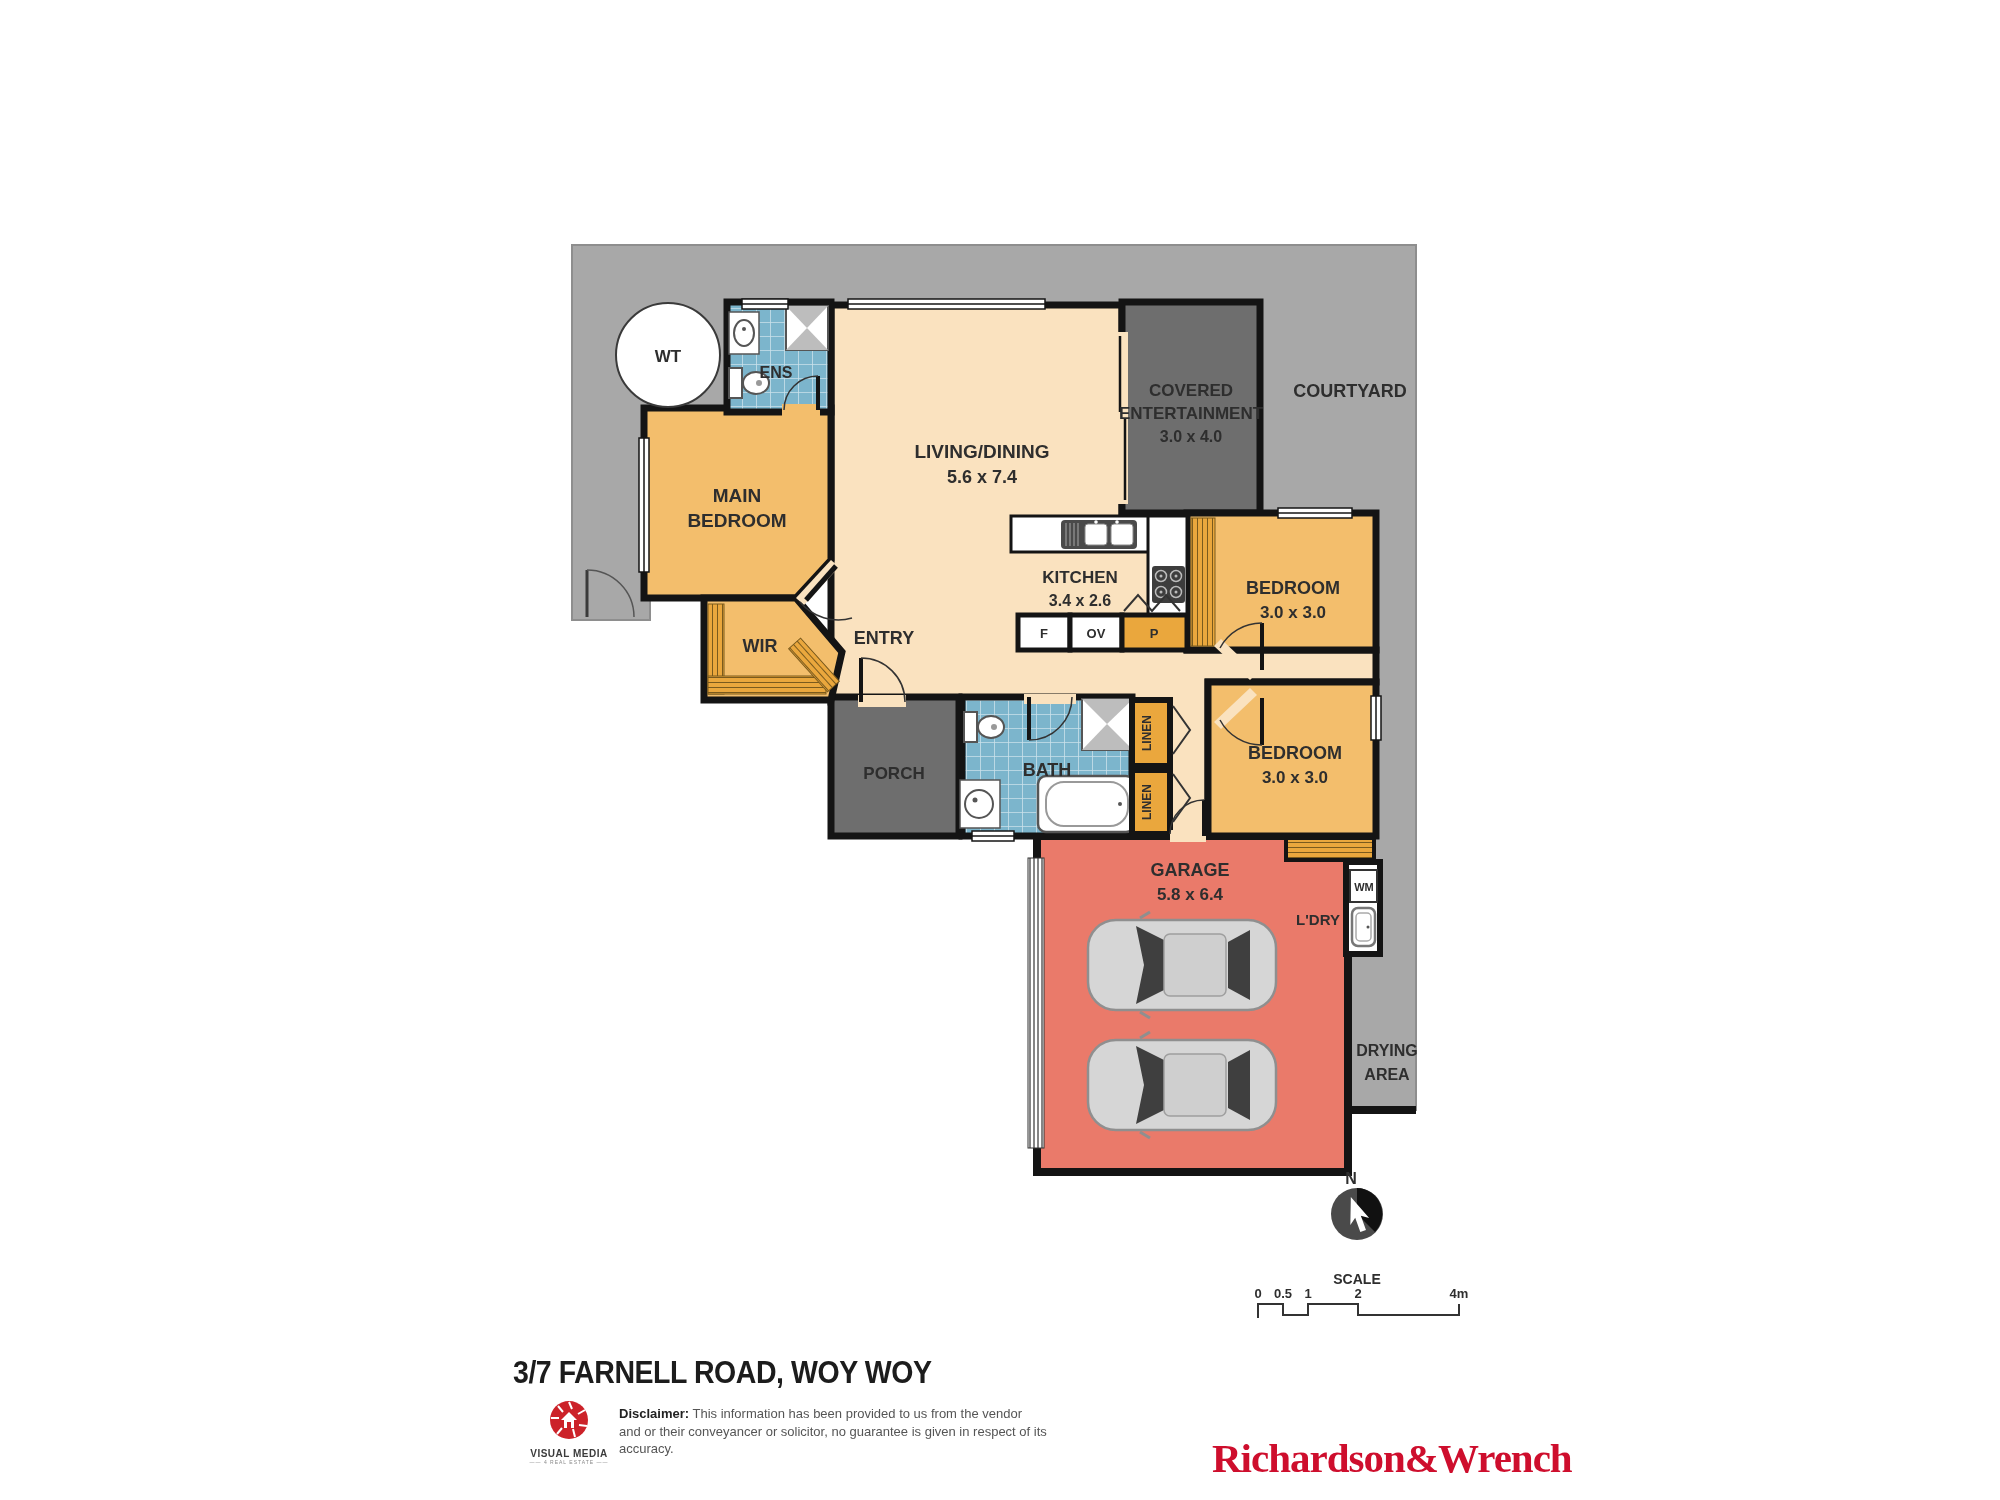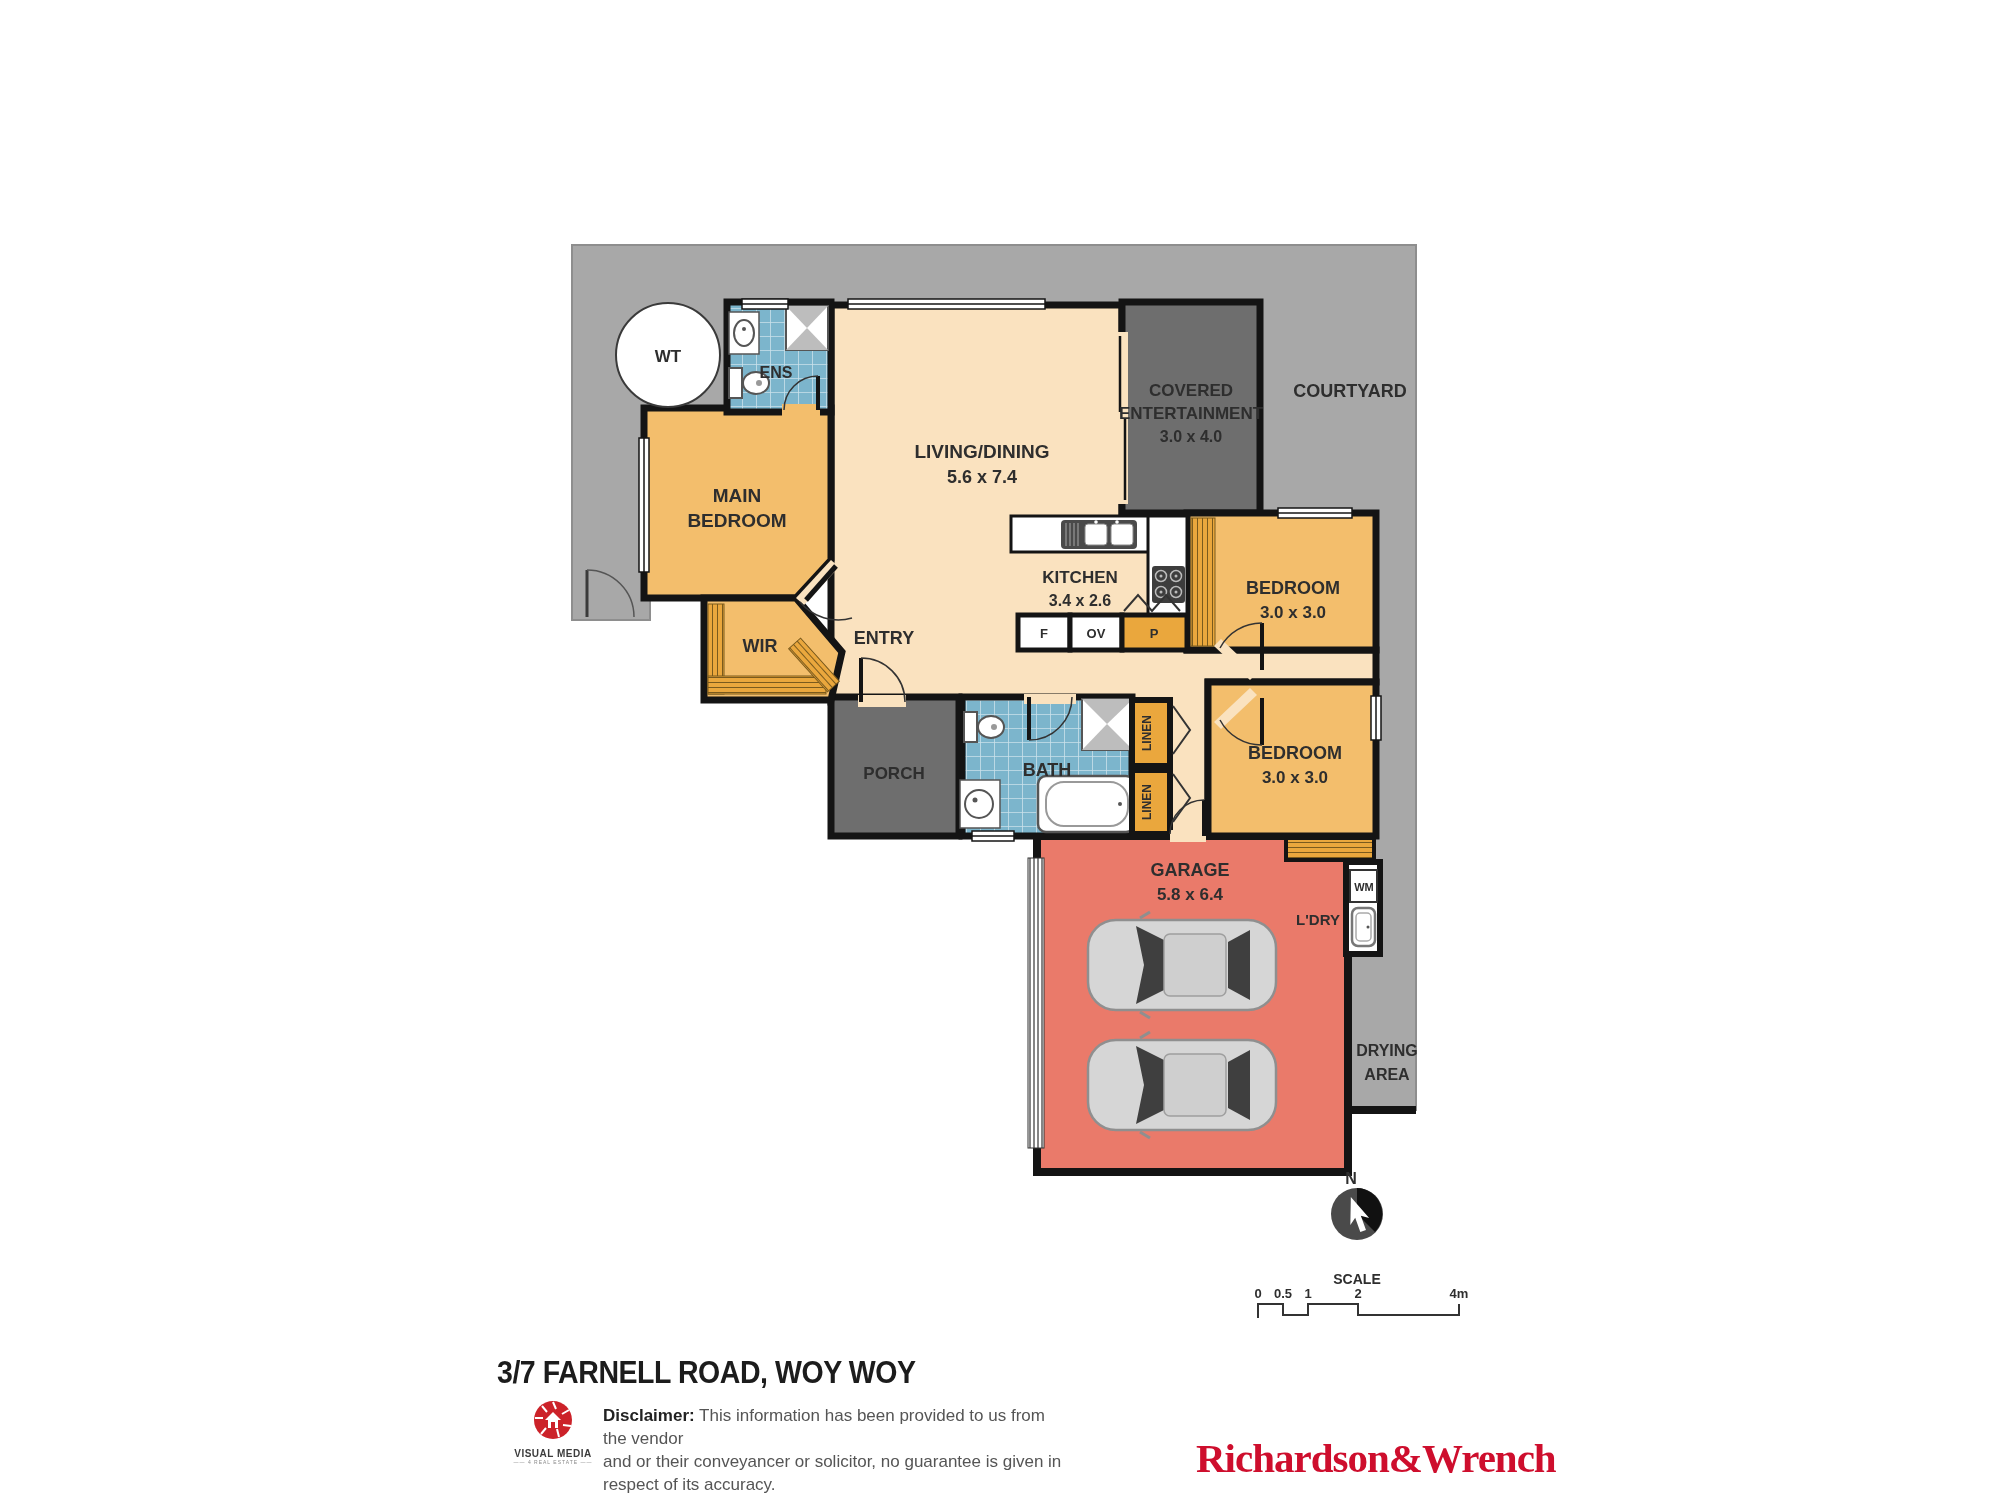--- a/index.html
+++ b/index.html
@@ -2,34 +2,34 @@
 <html><head>
 <meta charset="utf-8">
 <style>
   html,body{margin:0;padding:0;}
   body{
     width:2000px;height:1500px;position:relative;background:#ffffff;
     font-family:"Liberation Sans",sans-serif;overflow:hidden;
   }
   #plan-svg{position:absolute;left:0;top:0;}
   svg text{fill:#2e2e2e;font-family:"Liberation Sans",sans-serif;font-weight:bold;}
-  .footer{position:absolute;left:0;top:1345px;width:1964px;height:155px;}
+  .footer{position:absolute;left:16px;top:1345px;width:1964px;height:155px;}
   .address{
     position:absolute;left:497px;top:10px;font-size:31px;font-weight:bold;color:#1c1c1c;
     letter-spacing:-0.5px;transform:scaleX(0.92);transform-origin:left center;white-space:nowrap;
   }
   .vm-logo{position:absolute;left:498px;top:55px;width:110px;text-align:center;}
   .vm-circle{width:40px;height:40px;margin:0 auto;}
   .vm-name{font-size:10px;font-weight:bold;color:#3c3c3c;letter-spacing:0.5px;margin-top:8px;white-space:nowrap;}
   .vm-sub{font-size:5px;color:#8a8a8a;letter-spacing:1px;white-space:nowrap;}
   .vm-sub:before{content:"—— ";}
   .vm-sub:after{content:" ——";}
   .disclaimer{
     position:absolute;left:603px;top:60px;width:470px;
-    font-size:17px;line-height:1.35;color:#555555;font-weight:normal;
+    font-size:13px;line-height:1.35;color:#555555;font-weight:normal;
   }
   .disclaimer b{color:#222222;}
   .agency{
     position:absolute;left:1196px;top:48px;
     font-family:"Liberation Serif",serif;font-weight:bold;font-size:41px;
     color:#ce0e2d;letter-spacing:-1px;white-space:nowrap;margin-top:41px;
   }
 </style>
 </head>
 <body>

